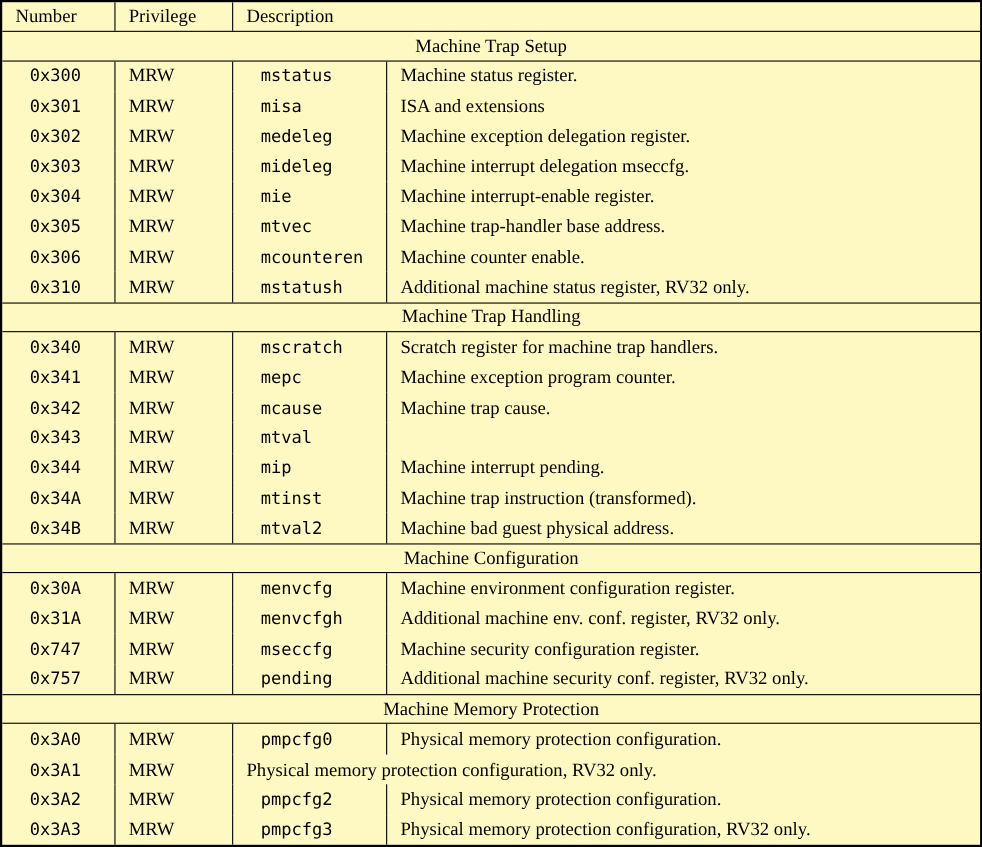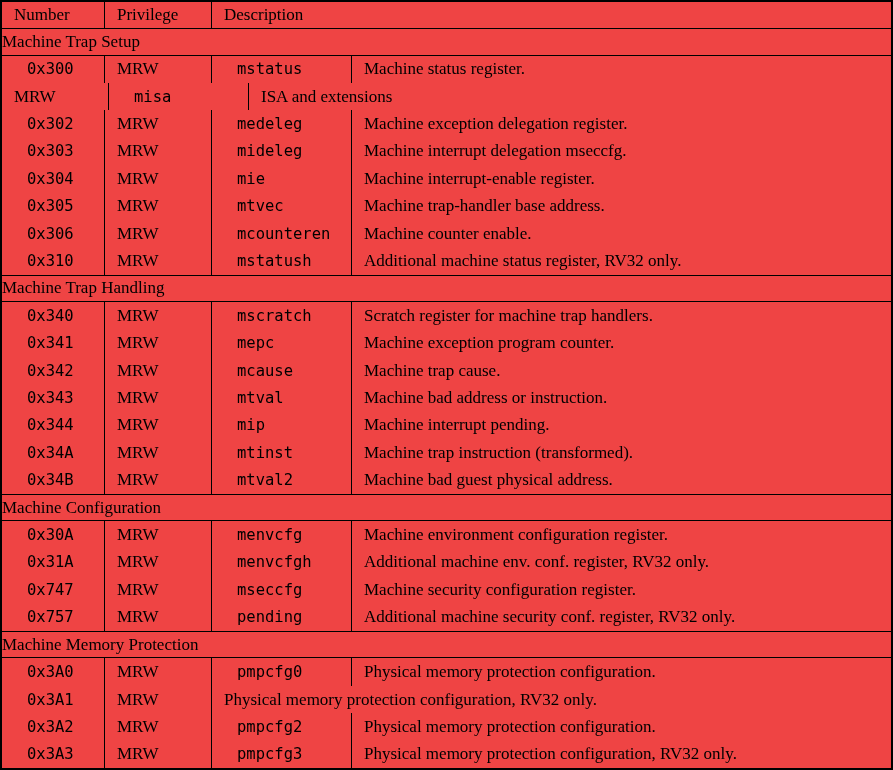--- a/index.html
+++ b/index.html
@@ -7,21 +7,21 @@
   .csr-table {
     width: 893px;
     height: 770px;
     border: 2px solid #000;
     display: flex;
     flex-direction: column;
     font-family: "Liberation Serif", serif;
     font-size: 17px;
     color: #000;
     overflow: hidden;
-    background: #ef4444;
+    background: #fef9c3;
   }
   .row {
     display: flex;
     flex: none;
     height: 27.4px;
     align-items: stretch;
   }
   .hrow { height: 26px; }
   .cell {
     display: flex;
@@ -39,21 +39,21 @@
     font-size: 15.5px;
     padding-left: 25px;
   }
   .section-row {
     flex: none;
     height: 27.5px;
     border-top: 1px solid #000;
     border-bottom: 1px solid #000;
     display: flex;
     align-items: center;
-    justify-content: flex-start;
+    justify-content: center;
   }
 </style>
 </head>
 <body>
 
 <div class="csr-table">
 
   <div class="row hrow">
     <div class="cell c1">Number</div>
     <div class="cell c2">Privilege</div>
@@ -64,20 +64,21 @@
     <span>Machine Trap Setup</span>
   </div>
 
   <div class="row">
     <div class="cell c1 mono">0x300</div>
     <div class="cell c2">MRW</div>
     <div class="cell c3 mono">mstatus</div>
     <div class="cell c4">Machine status register.</div>
   </div>
   <div class="row">
+    <div class="cell c1 mono">0x301</div>
     <div class="cell c2">MRW</div>
     <div class="cell c3 mono">misa</div>
     <div class="cell c4">ISA and extensions</div>
   </div>
   <div class="row">
     <div class="cell c1 mono">0x302</div>
     <div class="cell c2">MRW</div>
     <div class="cell c3 mono">medeleg</div>
     <div class="cell c4">Machine exception delegation register.</div>
   </div>
@@ -131,21 +132,20 @@
   <div class="row">
     <div class="cell c1 mono">0x342</div>
     <div class="cell c2">MRW</div>
     <div class="cell c3 mono">mcause</div>
     <div class="cell c4">Machine trap cause.</div>
   </div>
   <div class="row">
     <div class="cell c1 mono">0x343</div>
     <div class="cell c2">MRW</div>
     <div class="cell c3 mono">mtval</div>
-    <div class="cell c4">Machine bad address or instruction.</div>
   </div>
   <div class="row">
     <div class="cell c1 mono">0x344</div>
     <div class="cell c2">MRW</div>
     <div class="cell c3 mono">mip</div>
     <div class="cell c4">Machine interrupt pending.</div>
   </div>
   <div class="row">
     <div class="cell c1 mono">0x34A</div>
     <div class="cell c2">MRW</div>

